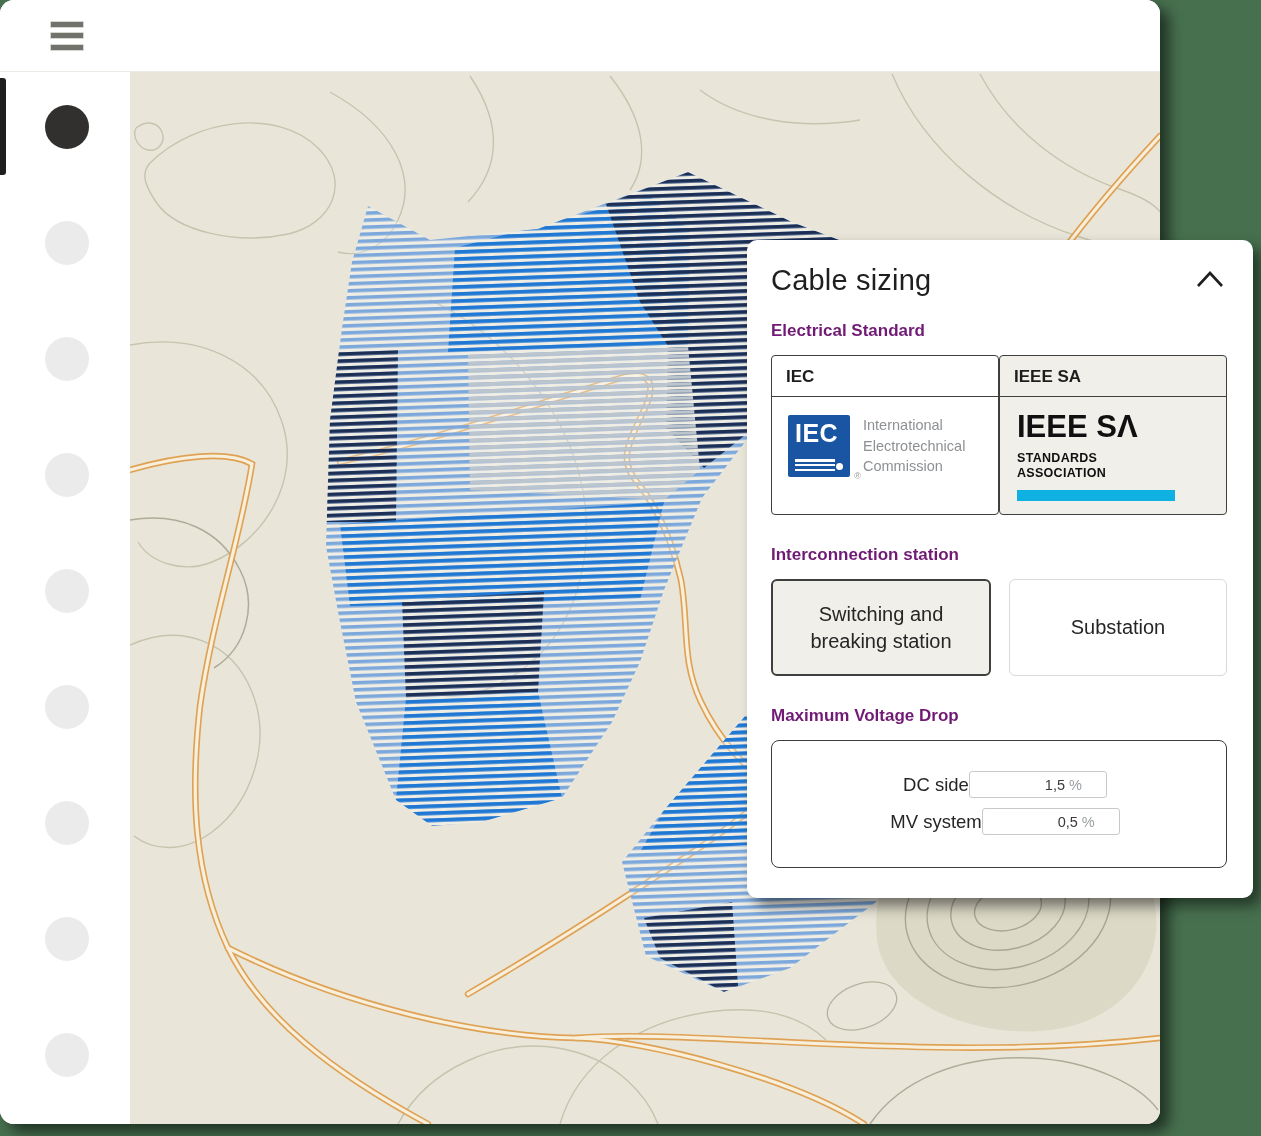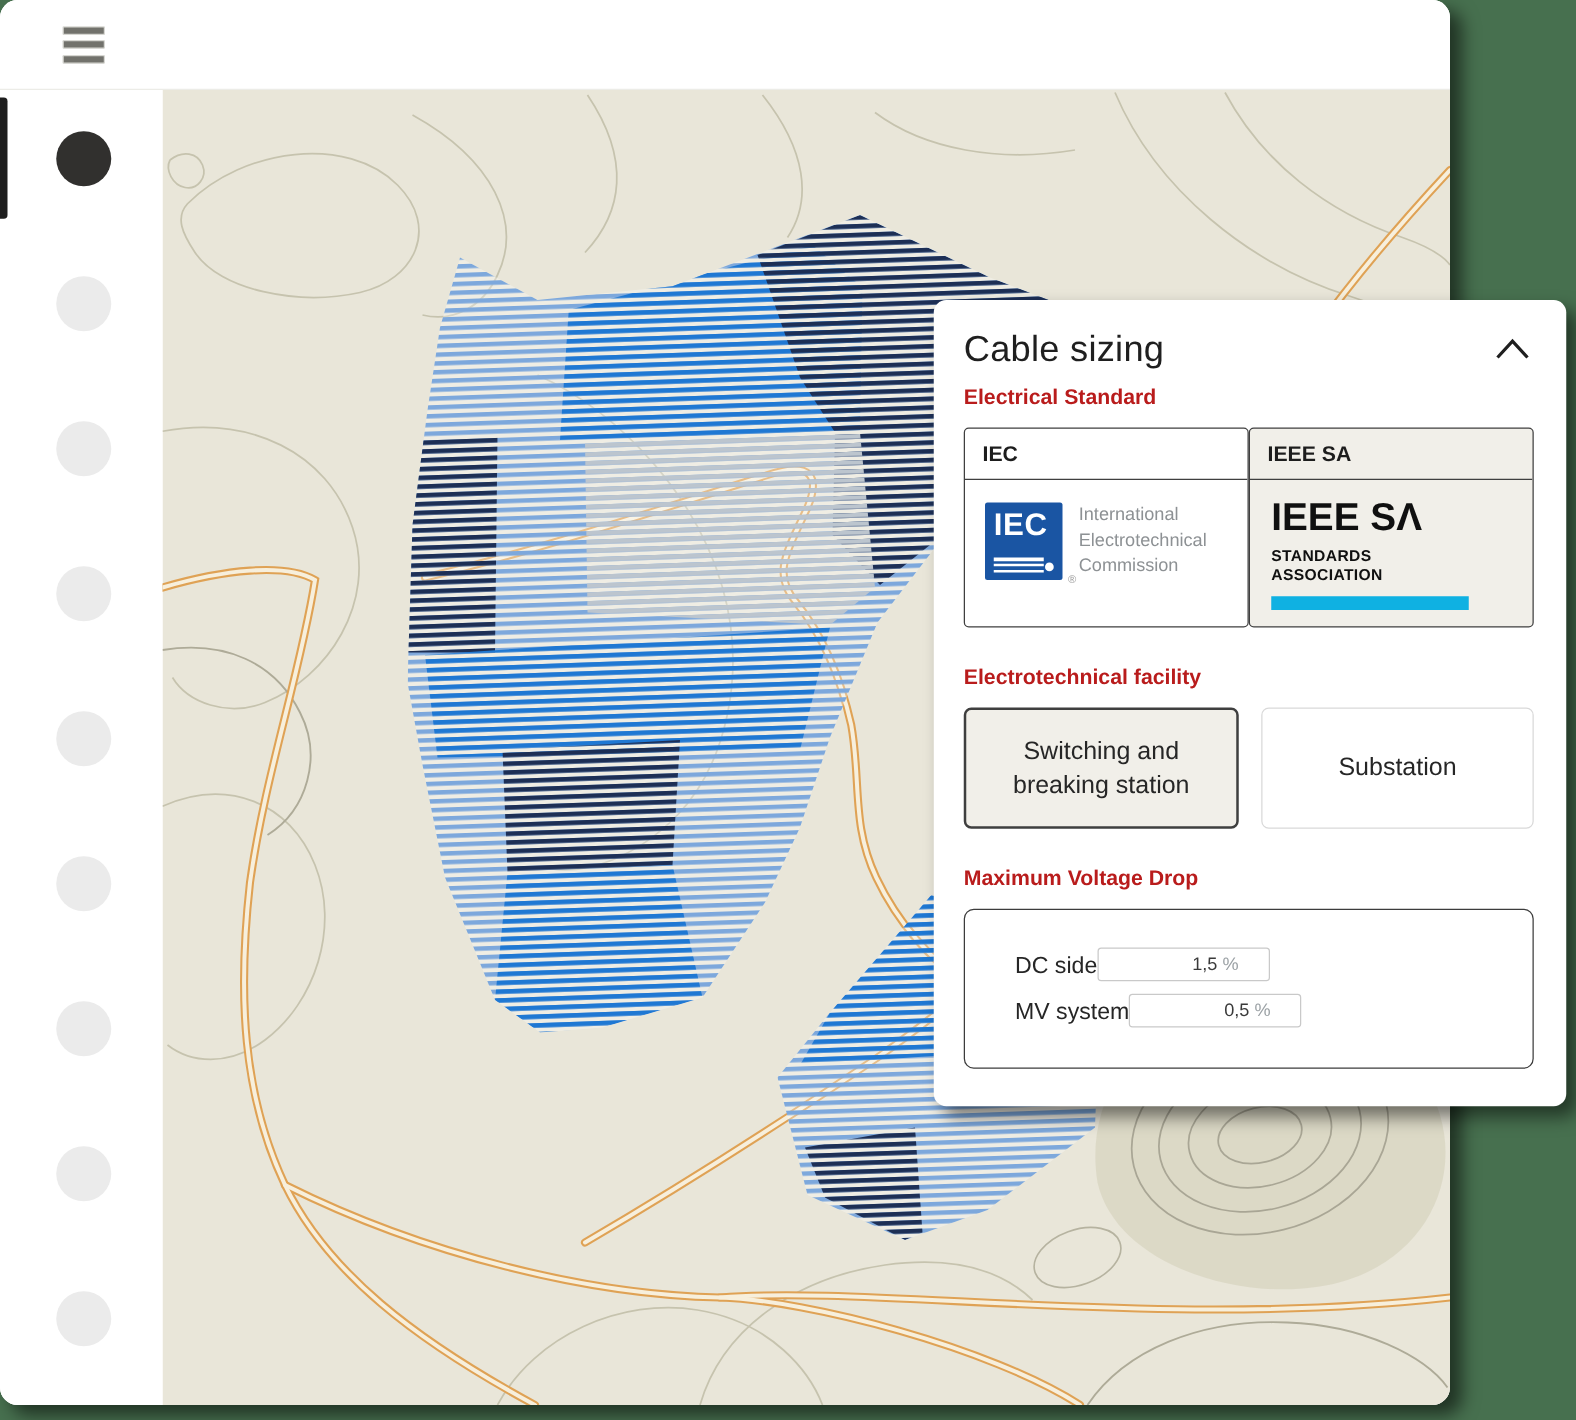--- a/index.html
+++ b/index.html
@@ -26,24 +26,24 @@
   .dot.active{background:#31302e;}
   .scrollstrip{position:absolute;left:0;top:78px;width:6px;height:97px;background:#1e1e1e;border-radius:0 3px 3px 0;}
   .mapwrap{position:absolute;left:130px;top:0;width:1030px;height:1052px;}
 
   
   .panel{
     position:absolute;left:747px;top:240px;width:506px;box-sizing:border-box;
     background:#fff;border-radius:10px;padding:24px 26px 30px 24px;
     box-shadow:8px 8px 14px rgba(0,0,0,0.5);
   }
-  .panel-head{display:flex;align-items:flex-start;justify-content:space-between;margin-bottom:11px;}
+  .panel-head{display:flex;align-items:flex-start;justify-content:space-between;margin-bottom:24px;}
   .panel-title{font-size:29px;color:#1f1f1f;letter-spacing:.2px;}
   .collapse-btn{background:none;border:none;padding:4px 2px;cursor:pointer;margin-top:2px;}
-  .sec-label{font-size:17px;font-weight:700;color:#b91c1c;margin:0 0 14px 0;}
+  .sec-label{font-size:17px;font-weight:700;color:#701a75;margin:0 0 14px 0;}
   .sec{margin-top:30px;}
   .cards{display:flex;}
   .std-card{flex:1 1 0;height:160px;border:1.5px solid #3f3f3f;border-radius:4px;background:#fff;box-sizing:border-box;cursor:pointer;overflow:hidden;}
   .std-card.selected{background:#f1efe9;}
   .std-card .hdr{font-size:17px;font-weight:700;color:#1d1d1d;padding:11px 14px 9px 14px;border-bottom:1.5px solid #3f3f3f;}
   .iec-body{display:flex;align-items:center;gap:13px;padding:18px 10px 14px 16px;}
   .iec-logo{position:relative;width:62px;height:62px;background:#1a55a3;border-radius:2px;flex:none;
      display:flex;flex-direction:column;padding:6px 7px;box-sizing:border-box;}
   .iec-logo .txt{color:#fff;font-size:25px;font-weight:700;letter-spacing:.5px;line-height:1;}
   .iec-lines{margin-top:auto;display:flex;flex-direction:column;gap:2.5px;width:40px;}
@@ -54,21 +54,21 @@
   .ieee-body{padding:14px 14px 10px 17px;}
   .ieee-logo{font-size:31px;font-weight:800;color:#101010;letter-spacing:0;line-height:1;}
   .ieee-sub{font-size:12.5px;font-weight:800;color:#101010;line-height:1.18;letter-spacing:.3px;margin-top:9px;}
   .ieee-bar{height:11px;margin-top:9px;width:158px;}
   .fac-btns{display:flex;gap:18px;}
   .fac-btn{flex:1 1 0;height:97px;border-radius:6px;display:flex;align-items:center;justify-content:center;
      text-align:center;font-size:20px;color:#262626;line-height:1.35;cursor:pointer;box-sizing:border-box;
      background:#fff;border:1px solid #d9d9d9;padding:0 14px;}
   .fac-btn.selected{background:#f1efe9;border:2px solid #3f3f3f;}
   .vd-box{border:1.5px solid #3c3c3c;border-radius:8px;padding:20px 28px 22px 40px;}
-  .vd-row{display:flex;align-items:center;justify-content:flex-start;margin:10px 0;}
+  .vd-row{display:flex;align-items:center;justify-content:center;margin:10px 0;}
   .vd-label{font-size:18.5px;color:#262626;}
   .vd-input{width:138px;height:27px;border:1px solid #c9c9c9;border-radius:3px;background:#fff;box-sizing:border-box;
      display:flex;align-items:center;justify-content:flex-end;padding:0 24px;gap:4px;font-size:14.5px;cursor:text;}
   .vd-val{color:#3a3a3a;}
   .vd-unit{color:#9aa0a4;}
 </style>
 </head>
 <body>
 
 <div class="app">
@@ -234,21 +234,21 @@
             <div>STANDARDS</div>
             <div>ASSOCIATION</div>
           </div>
           <div class="ieee-bar" style="background:#0fb1e2"></div>
         </div>
       </div>
     </div>
   </div>
 
   <div class="sec">
-    <div class="sec-label">Electrotechnical facility</div>
+    <div class="sec-label">Interconnection station</div>
     <div class="fac-btns">
       <div class="fac-btn selected">Switching and breaking station</div>
       <div class="fac-btn">Substation</div>
     </div>
   </div>
 
   <div class="sec">
     <div class="sec-label">Maximum Voltage Drop</div>
     <div class="vd-box">
       <div class="vd-row">

